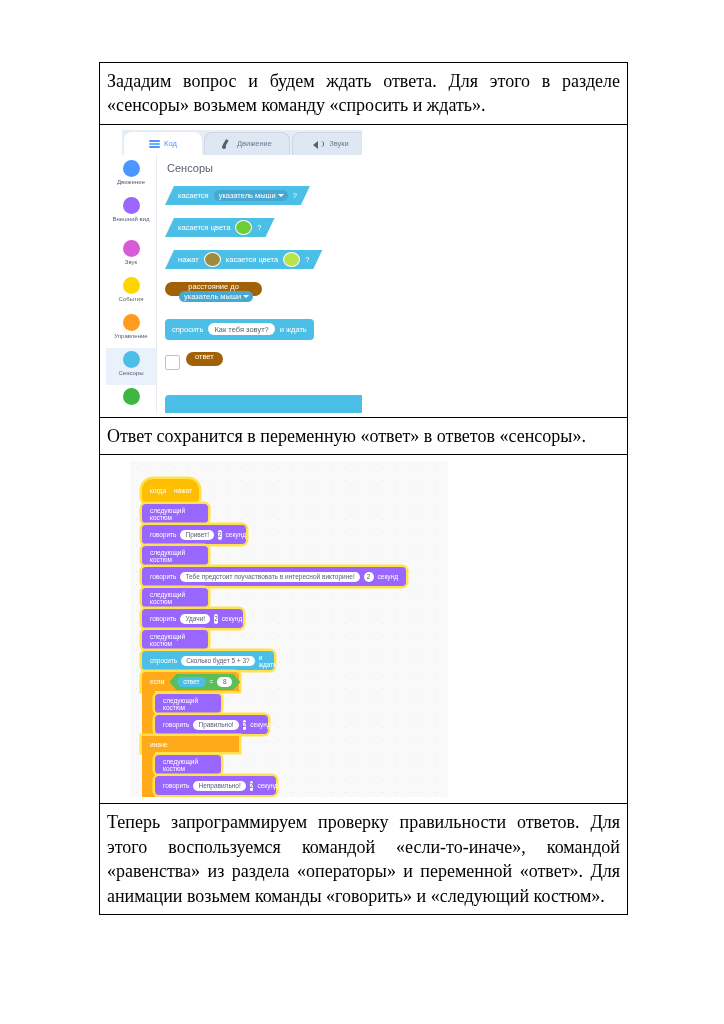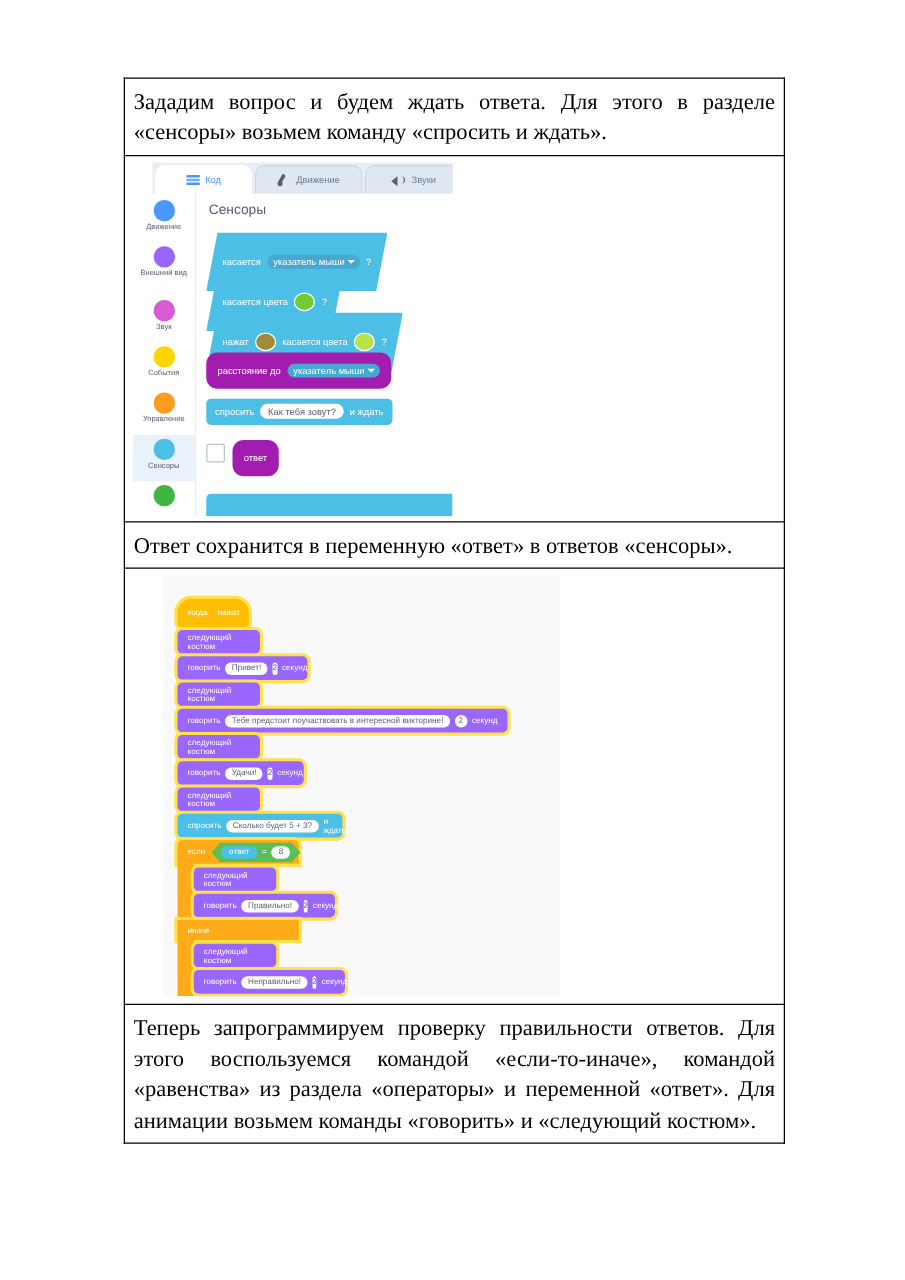--- a/index.html
+++ b/index.html
@@ -92,21 +92,21 @@
     position:absolute;left:51px;top:25px;width:205px;height:258px;
     background:#ffffff;overflow:hidden;
   }
   .pal-title{
     position:absolute;left:10px;top:7px;
     font-size:11px;color:#575e75;font-family:"Liberation Sans", sans-serif;
   }
   
   .bool{
     position:absolute;height:19px;background:#4cbfe6;
-    display:flex;align-items:center;padding:14px 13px;
+    display:flex;align-items:center;padding:0 13px;
     color:#fff;font-size:7.5px;gap:5px;
     clip-path:polygon(9px 0,100% 0,calc(100% - 9px) 100%,0 100%);
     -webkit-clip-path:polygon(9px 0,100% 0,calc(100% - 9px) 100%,0 100%);
   }
   .inp-drop{
     background:#47a8d1;border-radius:9px;padding:1px 12px 1px 5px;
     position:relative;color:#fff;font-size:7.5px;white-space:nowrap;
   }
   .inp-drop .car{
     position:absolute;right:4px;top:50%;margin-top:-1.5px;
@@ -115,22 +115,22 @@
   .swatch{width:15px;height:13px;border-radius:50%;border:1.5px solid #fff;display:inline-block;}
   .stack{
     position:absolute;height:21px;background:#4cbfe6;border-radius:4px;
     display:flex;align-items:center;padding:0 7px;gap:5px;
     color:#fff;font-size:7.5px;white-space:nowrap;
   }
   .oval-in{
     background:#ffffff;border-radius:10px;padding:1.5px 6px;color:#575e75;font-size:7.5px;
   }
   .reporter{
-    position:absolute;height:29px;background:#a21caf;border-radius:9px;
-    display:flex;align-items:center;padding:0 9px;color:#fff;font-size:7.5px;
+    position:absolute;height:14px;background:#a16207;border-radius:9px;
+    display:flex;align-items:center;padding:0 9px;color:#fff;font-size:7.5px;flex-direction:column;
   }
   .chkbox{
     position:absolute;width:13px;height:13px;background:#fff;
     border:1px solid #b9c4d3;border-radius:2px;
   }
 
   
   .scr-script{
     position:relative;
     width:318px;height:336px;

